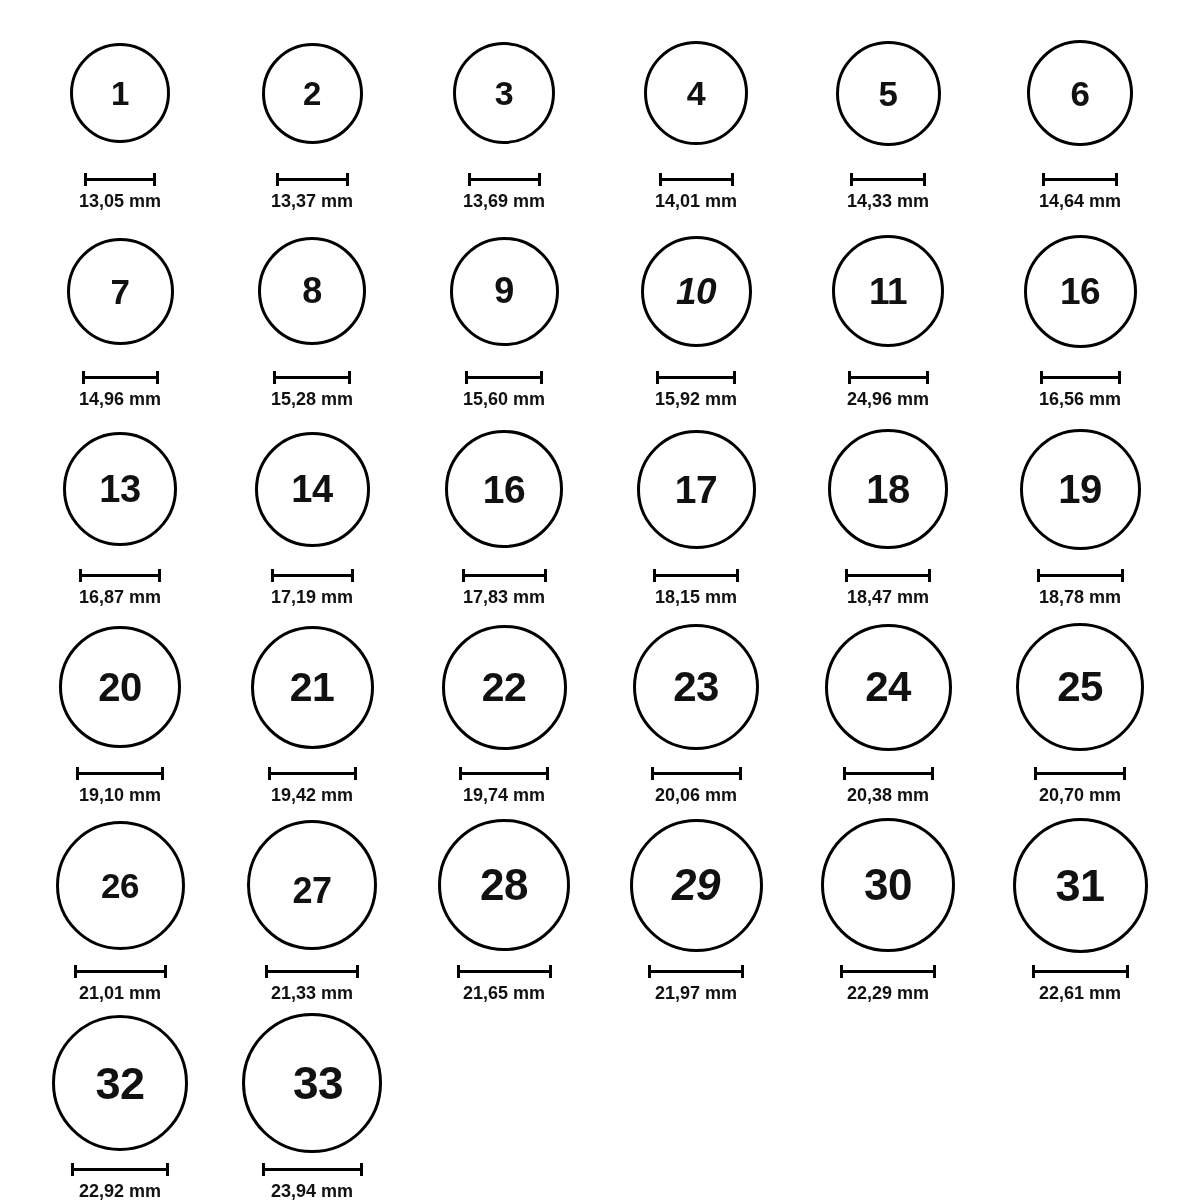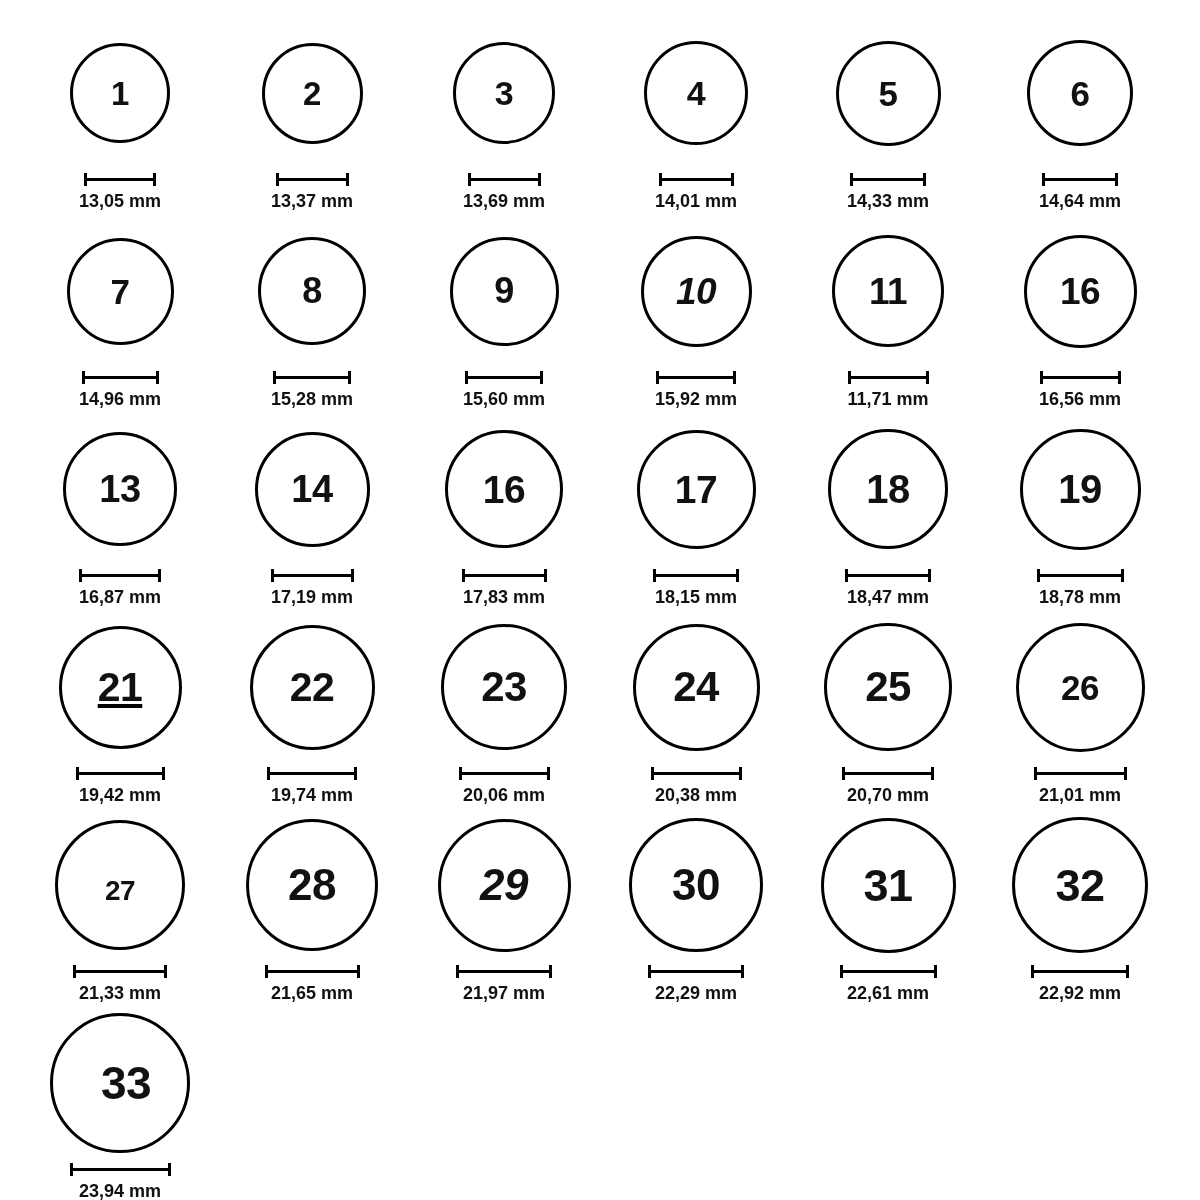--- a/index.html
+++ b/index.html
@@ -215,21 +215,21 @@
       </div>
       <div class="cell">
         <div class="ring-wrap">
           <div class="ring" style="width: 112px; height: 112px;">
             <span class="ring-label" style="font-size: 37px;">11</span>
           </div>
         </div>
         <div class="measure">
           <div class="bar" style="width: 81px;"></div>
         </div>
-        <div class="mm">11,71 mm</div>
+        <div class="mm">24,96 mm</div>
       </div>
       <div class="cell">
         <div class="ring-wrap">
           <div class="ring" style="width: 113px; height: 113px;">
             <span class="ring-label" style="font-size: 37px;">16</span>
           </div>
         </div>
         <div class="measure">
           <div class="bar" style="width: 81px;"></div>
         </div>
@@ -296,21 +296,32 @@
             <span class="ring-label" style="font-size: 40px;">19</span>
           </div>
         </div>
         <div class="measure">
           <div class="bar" style="width: 87px;"></div>
         </div>
         <div class="mm">18,78 mm</div>
       </div>
       <div class="cell">
         <div class="ring-wrap">
-          <div class="ring" style="width: 123px; height: 123px; text-decoration: underline;">
+          <div class="ring" style="width: 122px; height: 122px;">
+            <span class="ring-label" style="font-size: 40px;">20</span>
+          </div>
+        </div>
+        <div class="measure">
+          <div class="bar" style="width: 88px;"></div>
+        </div>
+        <div class="mm">19,10 mm</div>
+      </div>
+      <div class="cell">
+        <div class="ring-wrap">
+          <div class="ring" style="width: 123px; height: 123px;">
             <span class="ring-label" style="font-size: 41px;">21</span>
           </div>
         </div>
         <div class="measure">
           <div class="bar" style="width: 89px;"></div>
         </div>
         <div class="mm">19,42 mm</div>
       </div>
       <div class="cell">
         <div class="ring-wrap">
@@ -363,21 +374,21 @@
           </div>
         </div>
         <div class="measure">
           <div class="bar" style="width: 93px;"></div>
         </div>
         <div class="mm">21,01 mm</div>
       </div>
       <div class="cell">
         <div class="ring-wrap">
           <div class="ring" style="width: 130px; height: 130px;">
-            <span class="ring-label" style="font-size: 28px; margin-top: 12px;">27</span>
+            <span class="ring-label" style="font-size: 36px; margin-top: 12px;">27</span>
           </div>
         </div>
         <div class="measure">
           <div class="bar" style="width: 94px;"></div>
         </div>
         <div class="mm">21,33 mm</div>
       </div>
       <div class="cell">
         <div class="ring-wrap">
           <div class="ring" style="width: 132px; height: 132px;">

